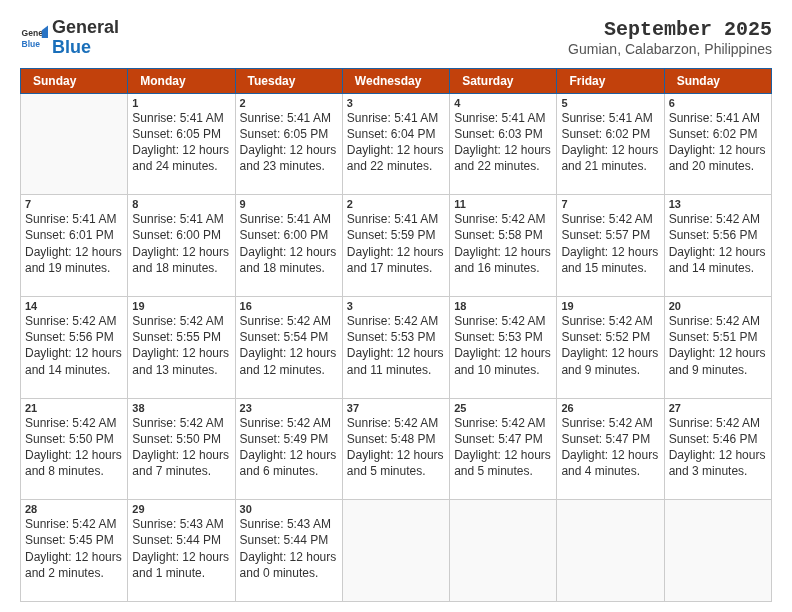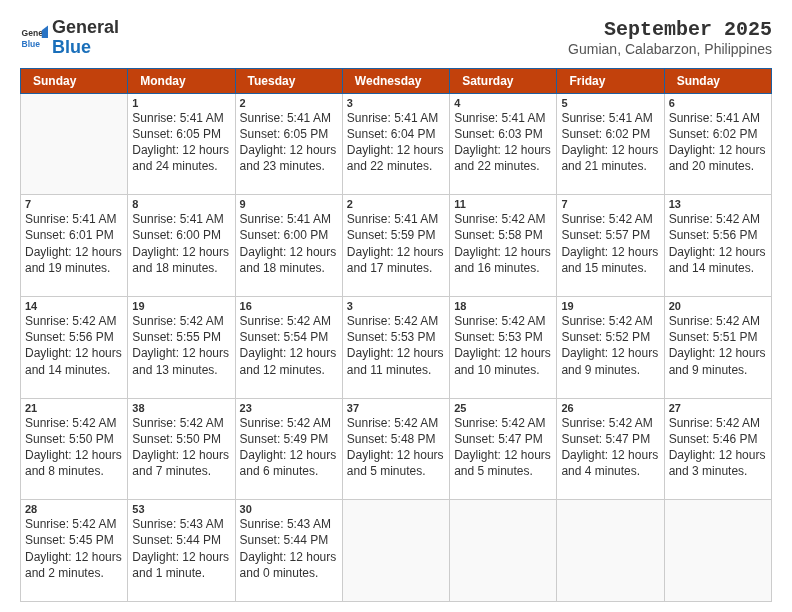--- a/index.html
+++ b/index.html
@@ -335,21 +335,21 @@
         </tr>
         <tr>
           <td>
             <span class="day-num">28</span>
             <div class="cell-info" style="white-space: pre-line;">Sunrise: 5:42 AM
 Sunset: 5:45 PM
 Daylight: 12 hours
 and 2 minutes.</div>
           </td>
           <td>
-            <span class="day-num">53</span>
+            <span class="day-num">29</span>
             <div class="cell-info" style="white-space: pre-line;">Sunrise: 5:43 AM
 Sunset: 5:44 PM
 Daylight: 12 hours
 and 1 minute.</div>
           </td>
           <td>
             <span class="day-num">30</span>
             <div class="cell-info" style="white-space: pre-line;">Sunrise: 5:43 AM
 Sunset: 5:44 PM
 Daylight: 12 hours

